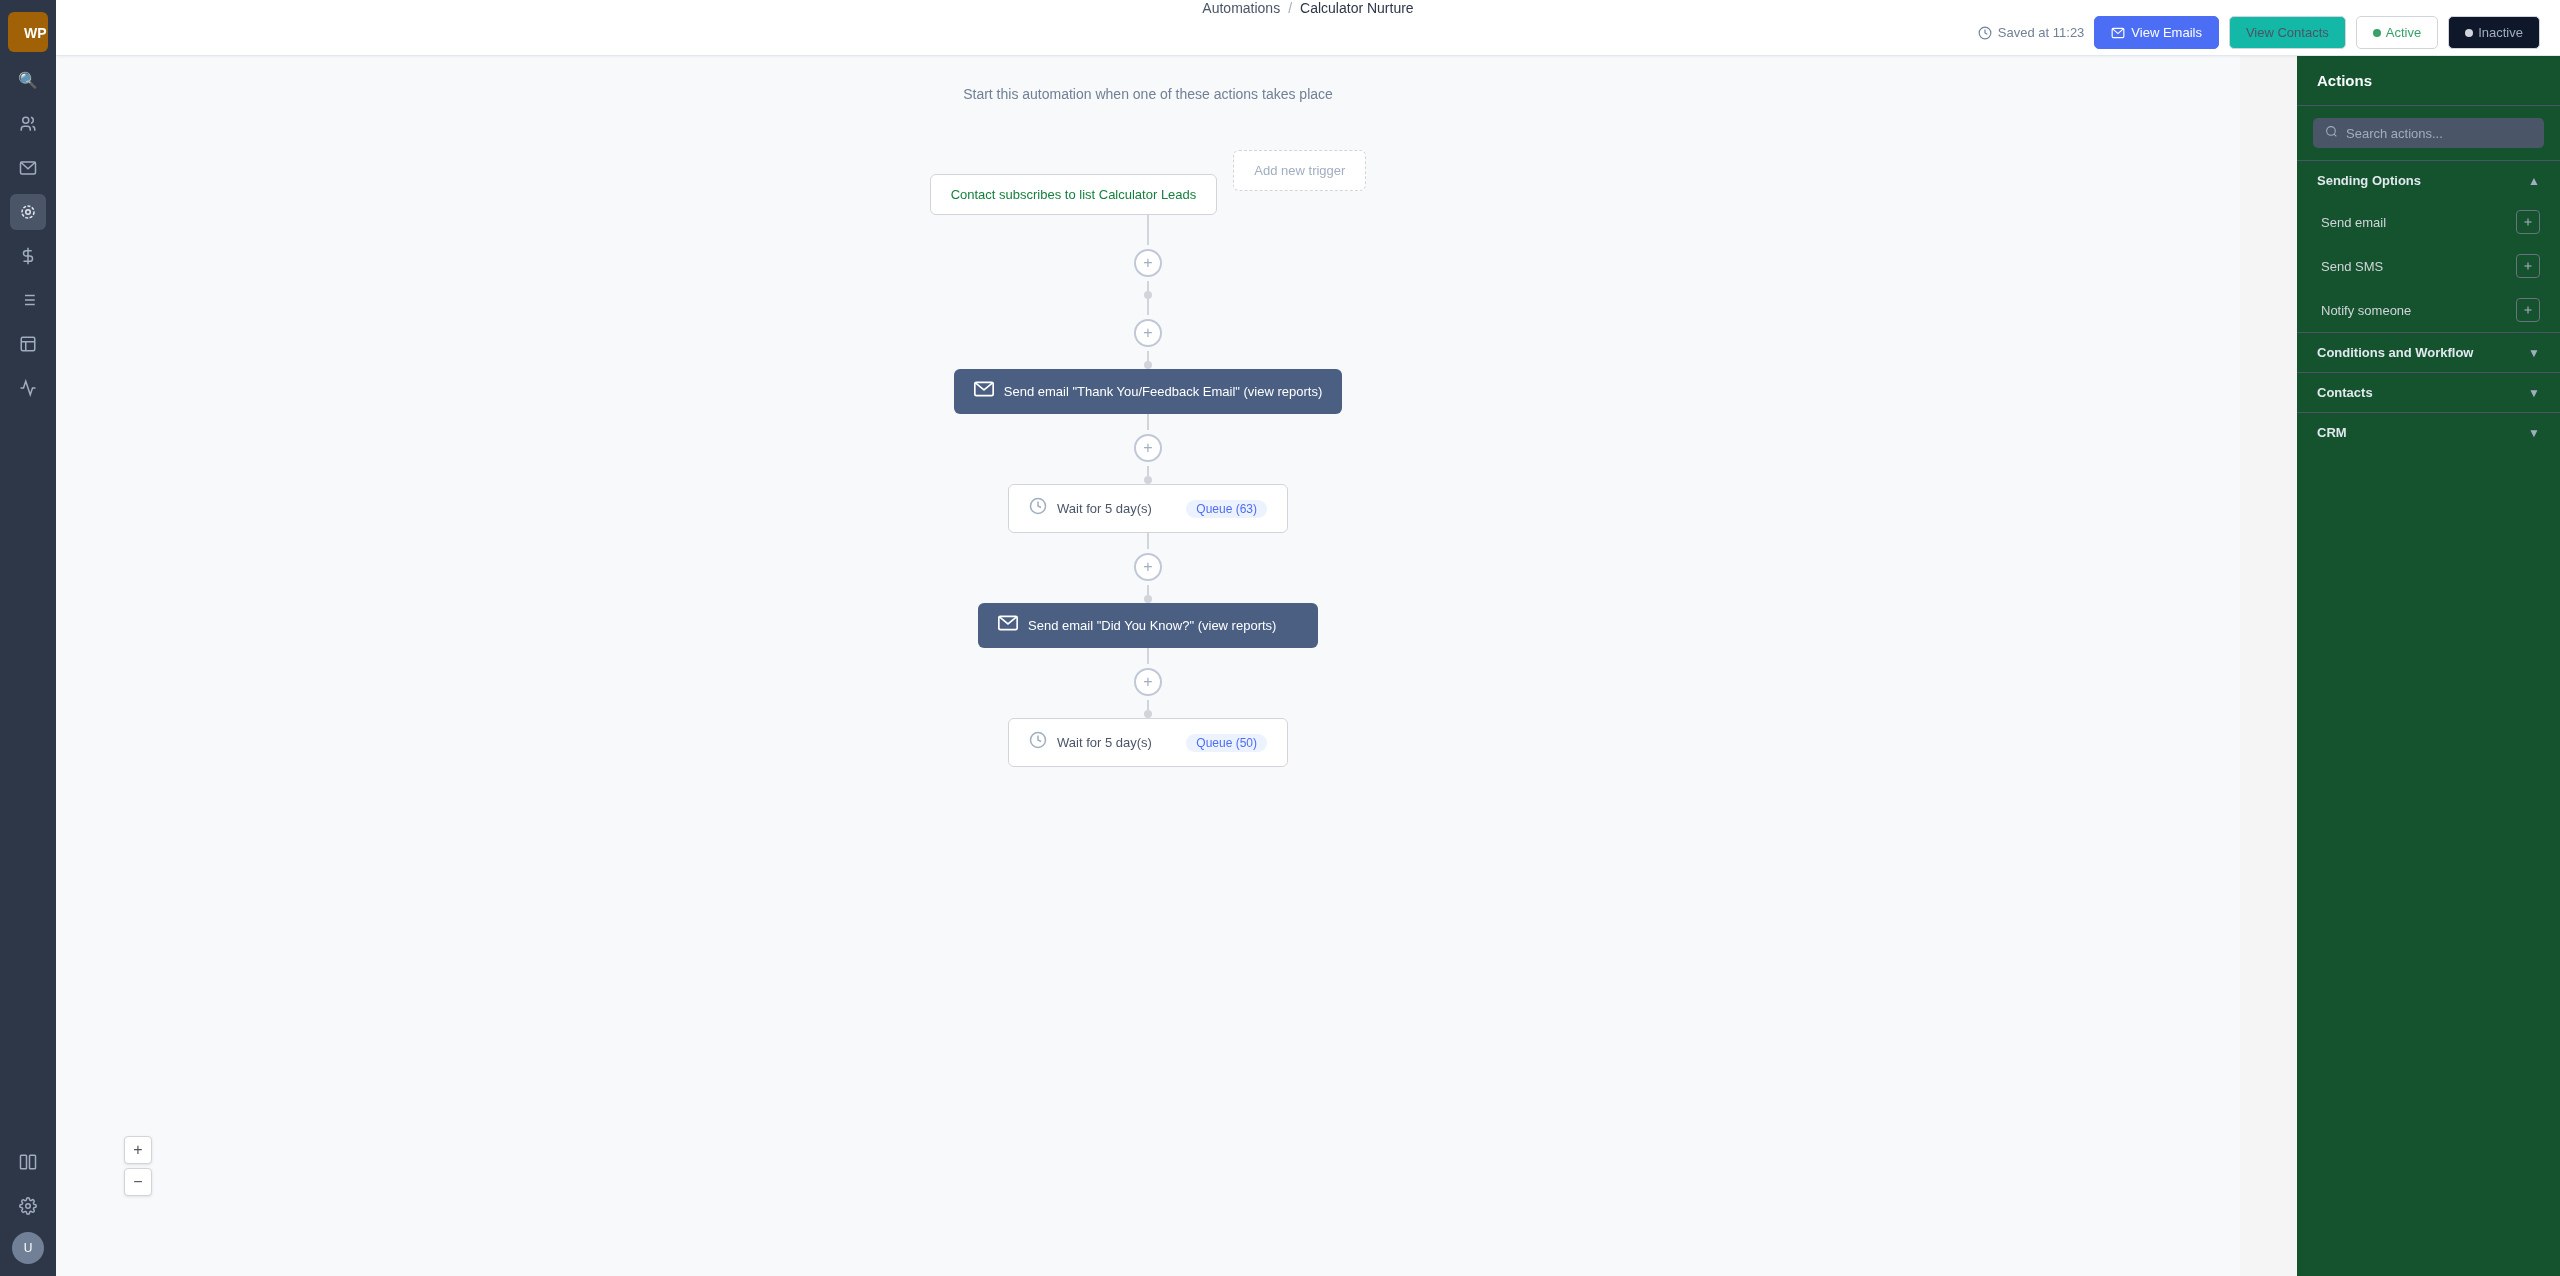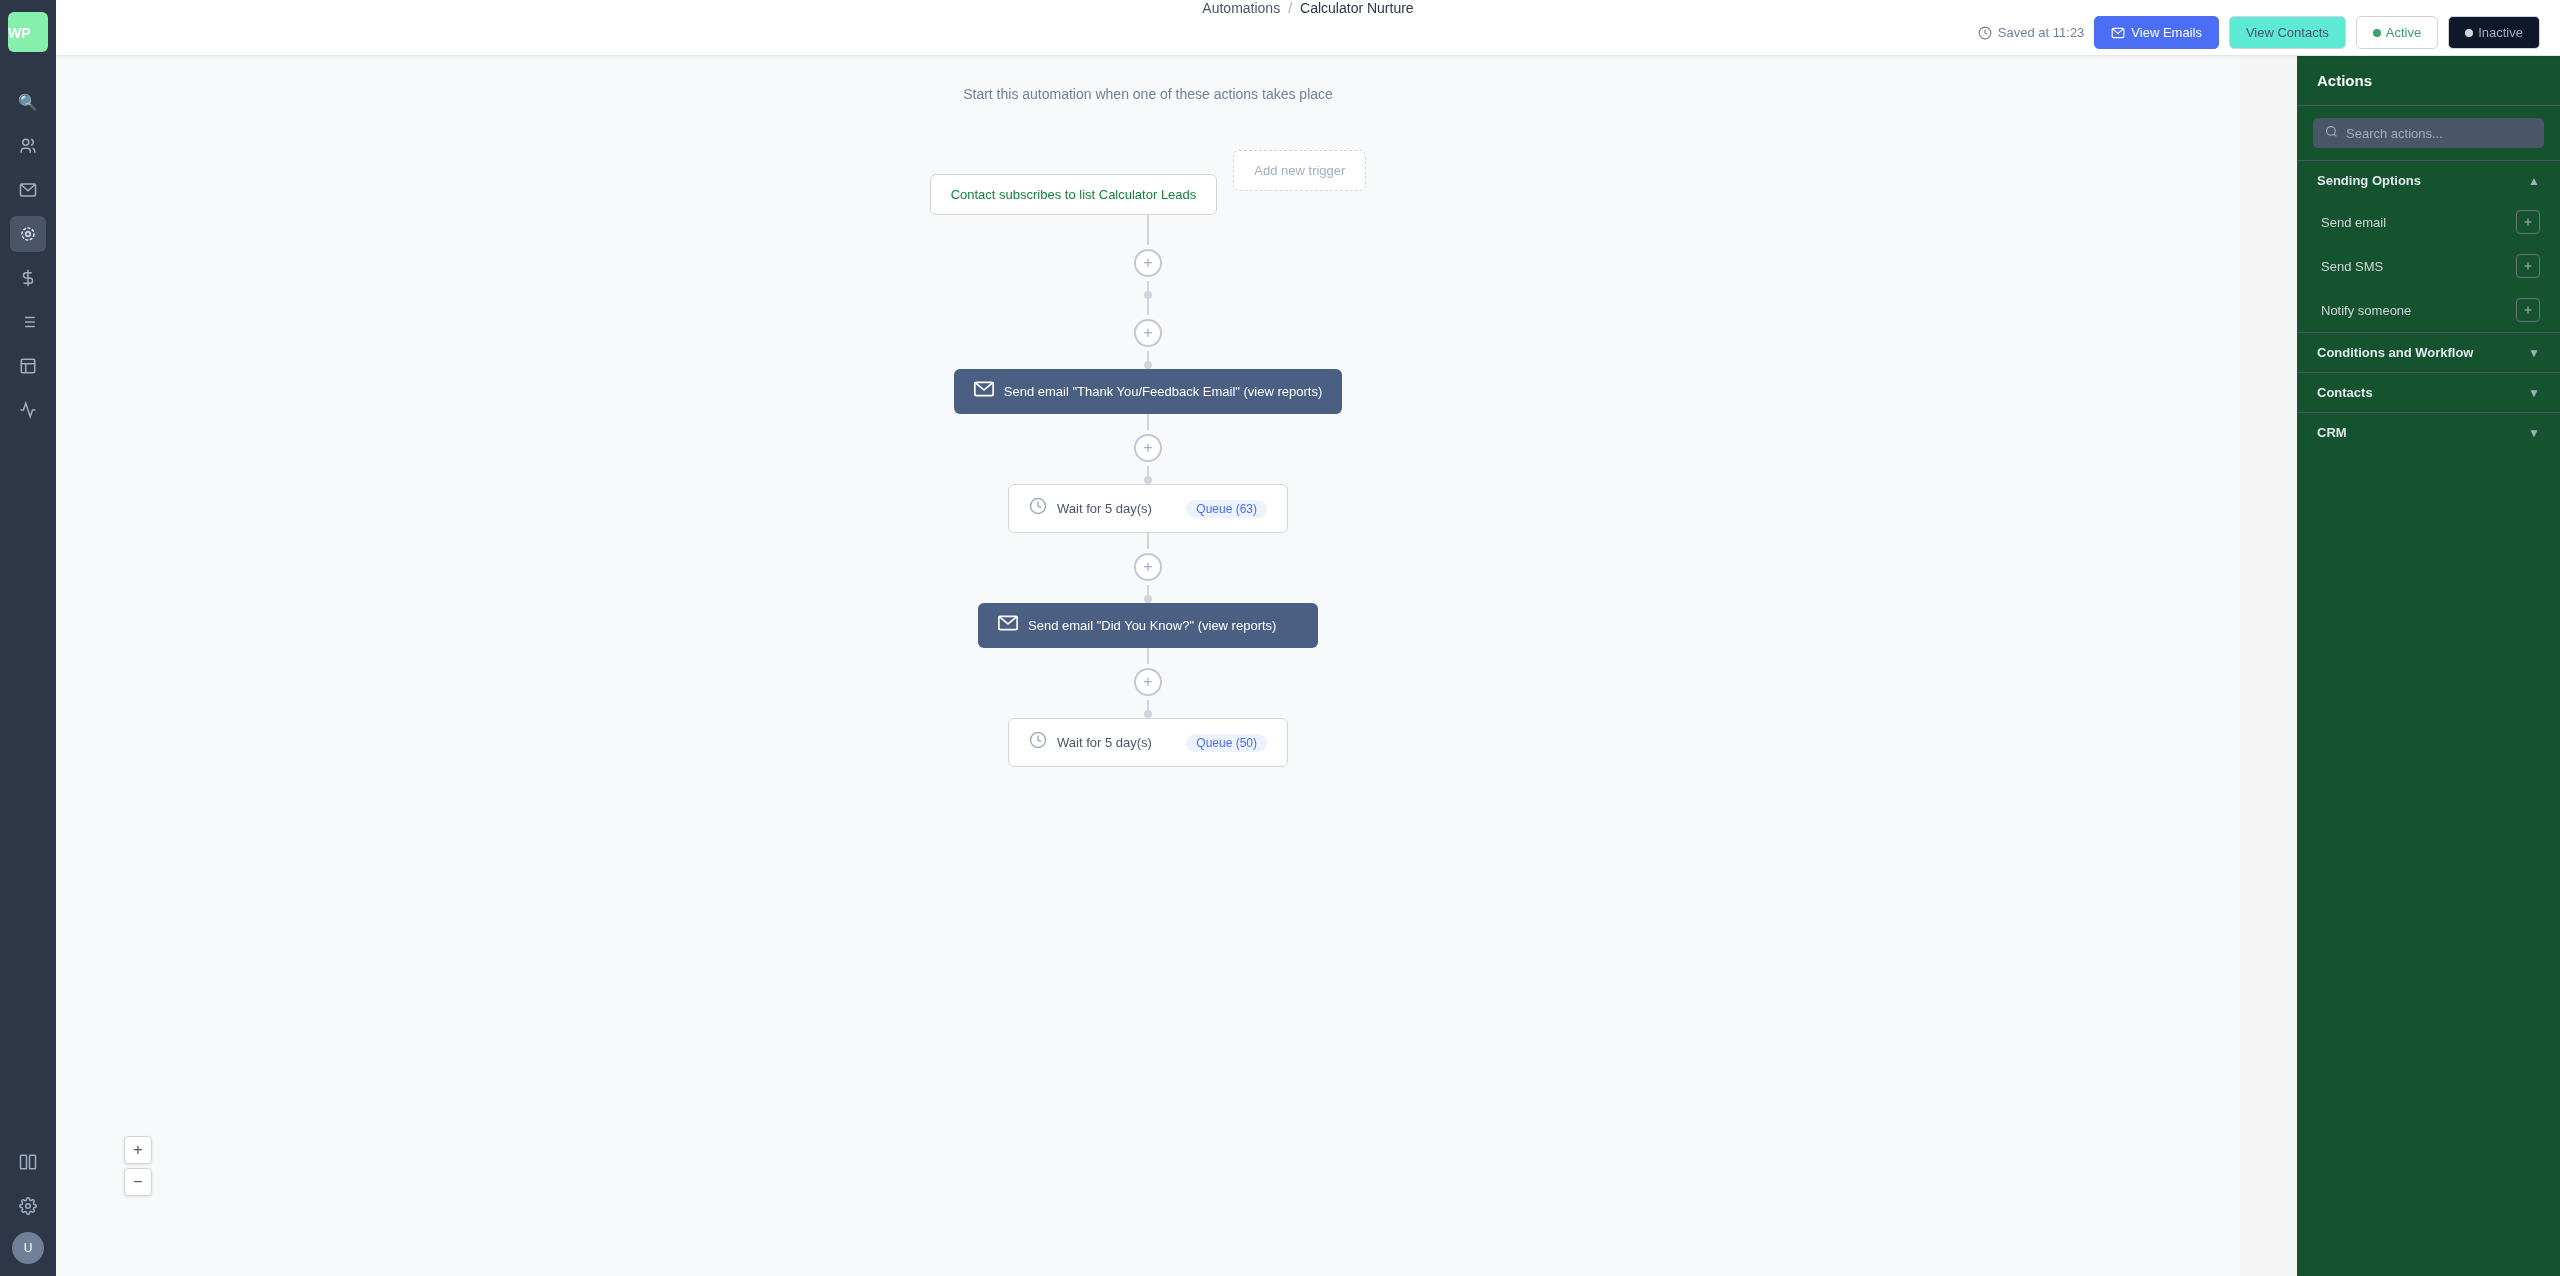--- a/index.html
+++ b/index.html
@@ -12,26 +12,26 @@
       display: flex;
       flex-direction: column;
       align-items: center;
       padding: 12px 0;
       gap: 8px;
       z-index: 10;
     }
     .logo-area {
       width: 40px;
       height: 40px;
-      background: #86efac;
+      background: #a16207;
       border-radius: 6px;
       display: flex;
       align-items: center;
-      justify-content: flex-start;
-      margin-bottom: 24px;
+      justify-content: flex-end;
+      margin-bottom: 2px;
     }
     .logo-area svg { width: 24px; height: 24px; fill: white; }
     .nav-icon {
       width: 36px;
       height: 36px;
       display: flex;
       align-items: center;
       justify-content: center;
       border-radius: 6px;
       color: #a0aec0;
@@ -130,21 +130,21 @@
     }
     .btn-view-emails {
       background: #4c6ef5;
       color: white;
       border-color: #4c6ef5;
       display: flex;
       align-items: center;
       gap: 6px;
     }
     .btn-view-contacts {
-      background: #5eead4;
+      background: #14b8a6;
       color: #4a5568;
       border-color: #d1d5db;
     }
     .btn-active {
       background: white;
       color: #38a169;
       border-color: #d1d5db;
       display: flex;
       align-items: center;
       gap: 5px;

